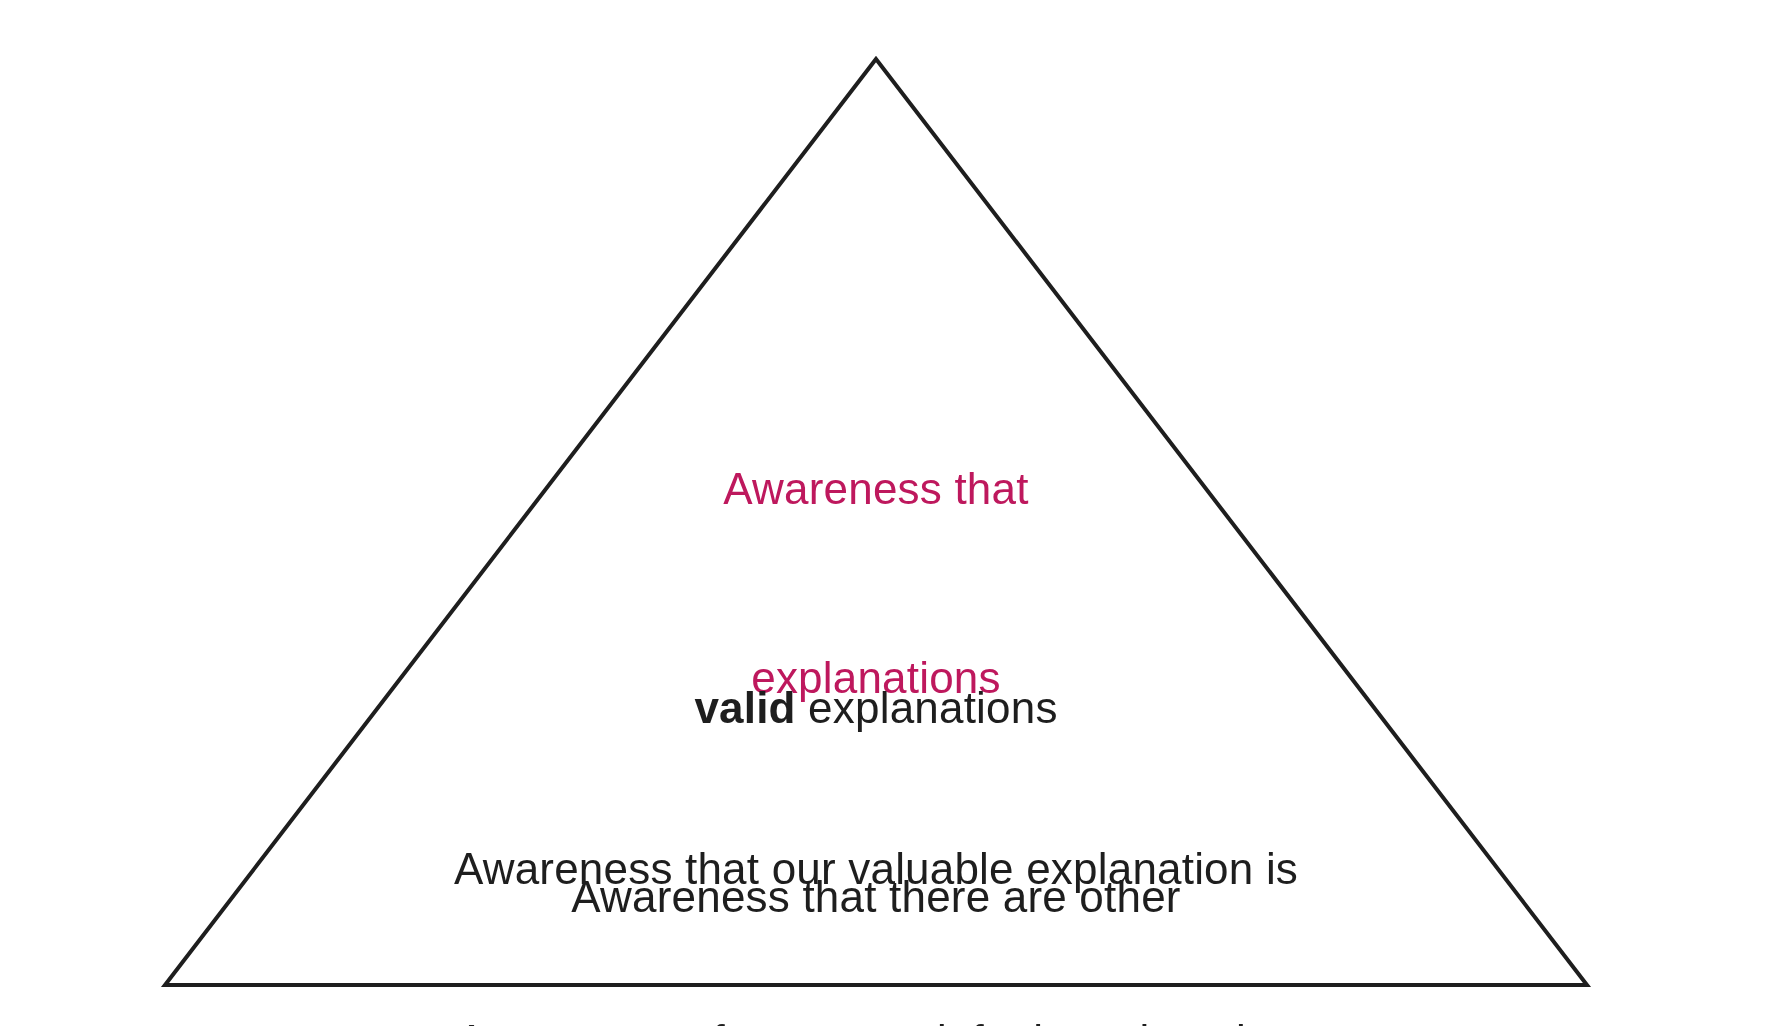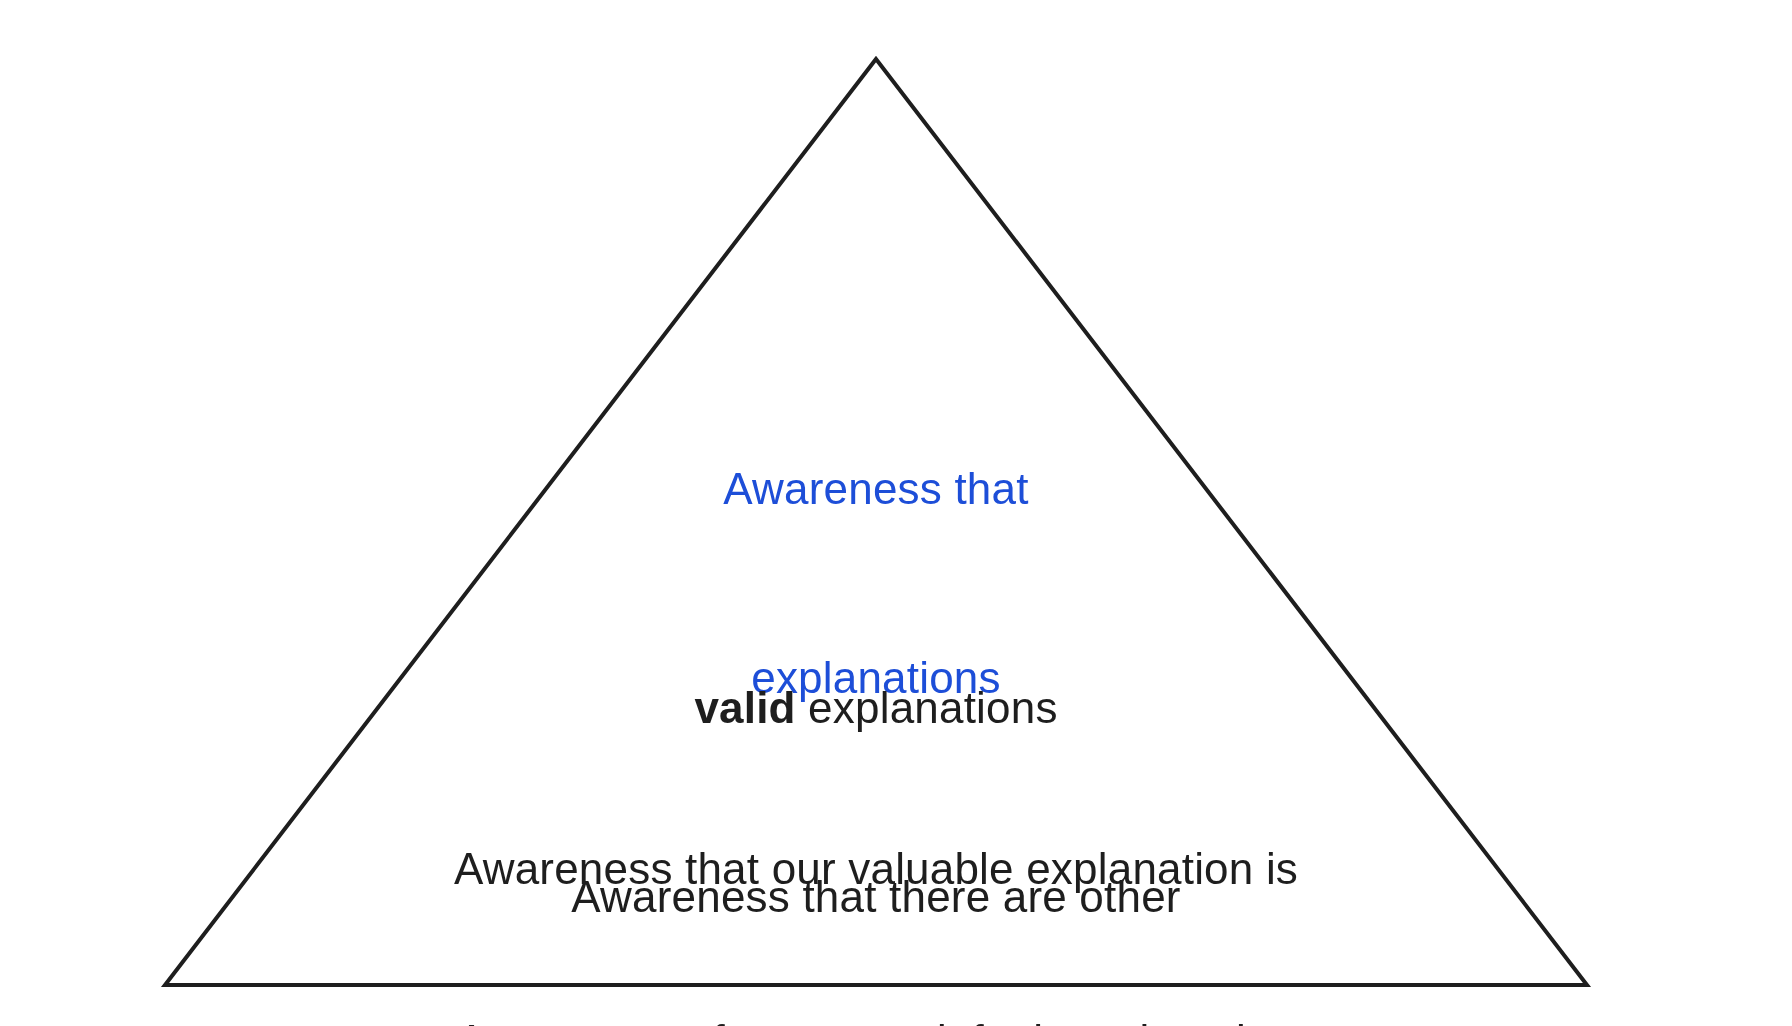--- a/index.html
+++ b/index.html
@@ -47,21 +47,21 @@
 </style>
 </head>
 <body style="background: rgb(255, 255, 255);">
 
 <div class="stage">
 
   <svg class="triangle-svg" viewBox="0 0 1792 1026" aria-hidden="true">
     <polygon fill="none" stroke-linejoin="miter" stroke-miterlimit="12" points="876,59 165,985 1587,985" stroke="#1e1e1e" stroke-width="4"></polygon>
   </svg>
 
-  <div class="level" id="level-1" style="color: #1d4ed8; text-align: center;">
+  <div class="level" id="level-1" style="color: #be185d; text-align: center;">
     <div class="line"><span>Awareness that</span></div>
     <div class="line"><span>explanations</span></div>
   </div>
 
   <div class="level" id="level-2" style="color: rgb(30, 30, 30);">
     <div class="line"><b>valid</b><span> explanations</span></div>
     <div class="line"><span>Awareness that there are other</span></div>
   </div>
 
   <div class="level" id="level-3" style="color: rgb(30, 30, 30);">

